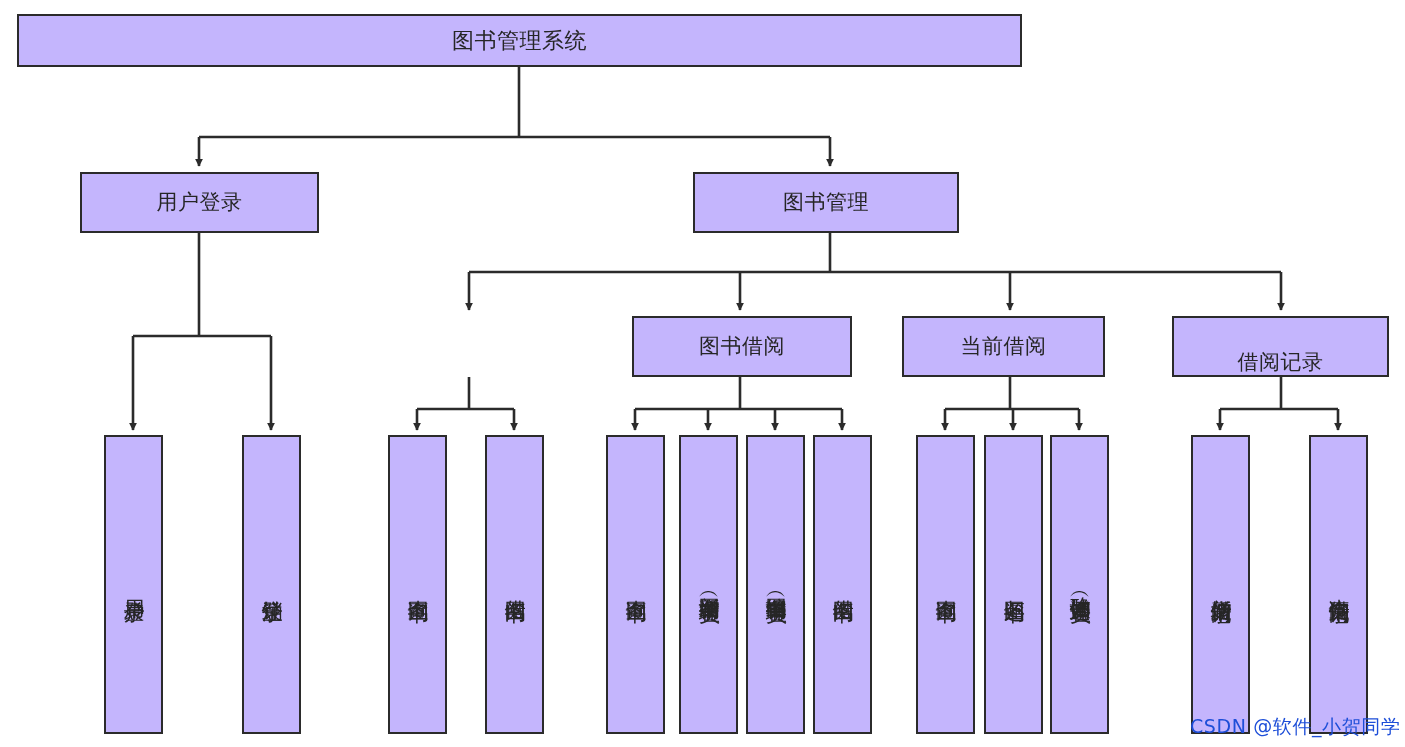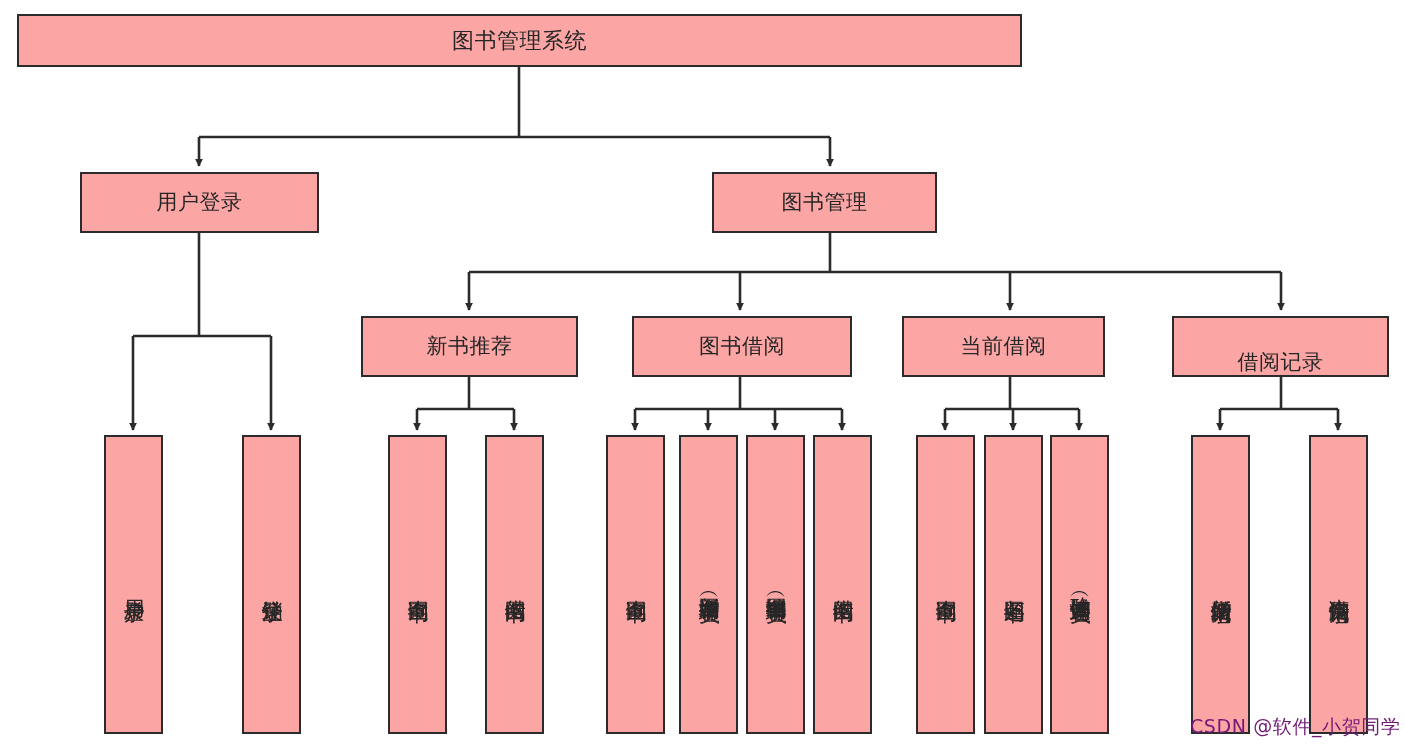--- a/index.html
+++ b/index.html
@@ -22,21 +22,21 @@
     position: absolute;
     left: 0;
     top: 0;
     width: 1405px;
     height: 747px;
     pointer-events: none;
   }
   .node {
     position: absolute;
     box-sizing: border-box;
-    background: #fca5a5;
+    background: #c4b5fd;
     border: 2px solid #2b2b2b;
     display: flex;
     align-items: center;
     justify-content: center;
     color: #262626;
   }
   .node .label {
     display: block;
     text-align: center;
     line-height: 1.18;
@@ -60,21 +60,21 @@
     writing-mode: vertical-rl;
     text-orientation: upright;
     font-size: 21px;
     line-height: 1.12;
     letter-spacing: 1px;
     max-height: 100%;
   }
   .watermark {
     position: absolute;
     font-size: 19px;
-    color: #701a75;
+    color: #1d4ed8;
     letter-spacing: 0.6px;
     white-space: nowrap;
     user-select: none;
   }
 </style>
 </head>
 <body>
 
 <div id="canvas">
 
@@ -128,27 +128,24 @@
     </g>
   </svg>
 
   <div class="node h root" style="left:17px; top:14px; width:1005px; height:53px;">
     <span class="label">图书管理系统</span>
   </div>
 
   <div class="node h" style="left:80px; top:172px; width:239px; height:61px;">
     <span class="label">用户登录</span>
   </div>
-  <div class="node h" style="left:712px; top:172px; width:225px; height:61px;justify-content:center;">
+  <div class="node h" style="left:693px; top:172px; width:266px; height:61px;justify-content:center;">
     <span class="label">图书管理</span>
   </div>
 
-  <div class="node h" style="left:361px; top:316px; width:217px; height:61px;">
-    <span class="label">新书推荐</span>
-  </div>
   <div class="node h" style="left:632px; top:316px; width:220px; height:61px;">
     <span class="label">图书借阅</span>
   </div>
   <div class="node h" style="left:902px; top:316px; width:203px; height:61px;">
     <span class="label">当前借阅</span>
   </div>
   <div class="node h" style="left:1172px; top:316px; width:217px; height:61px;align-items:flex-end;">
     <span class="label">借阅记录</span>
   </div>
 

